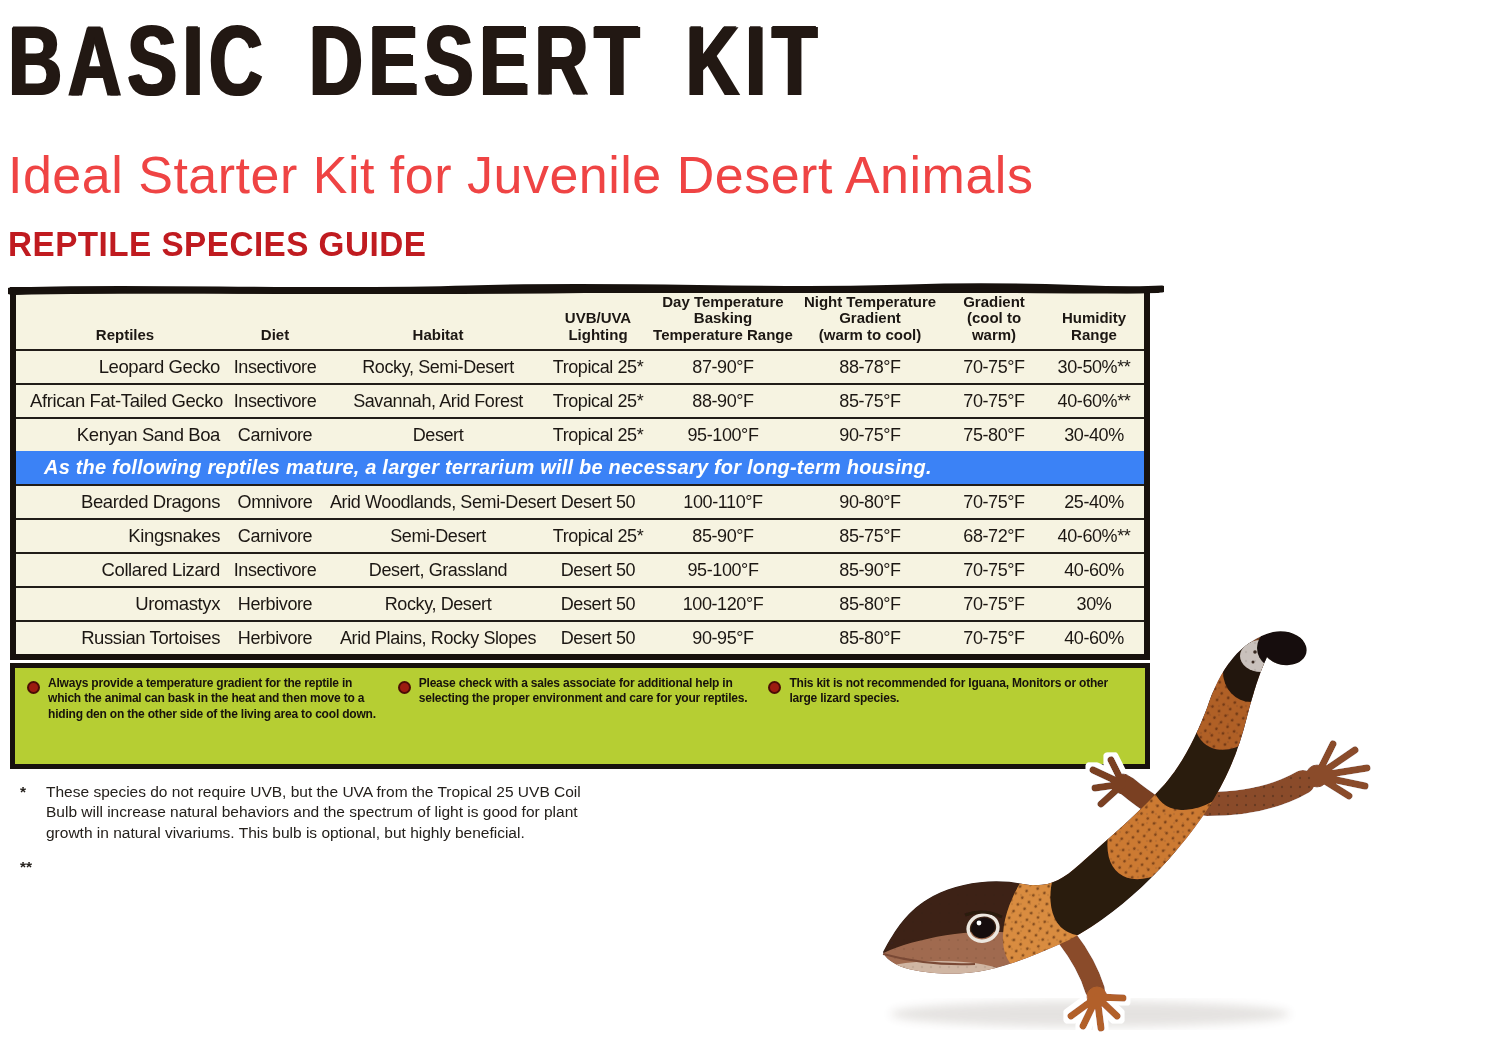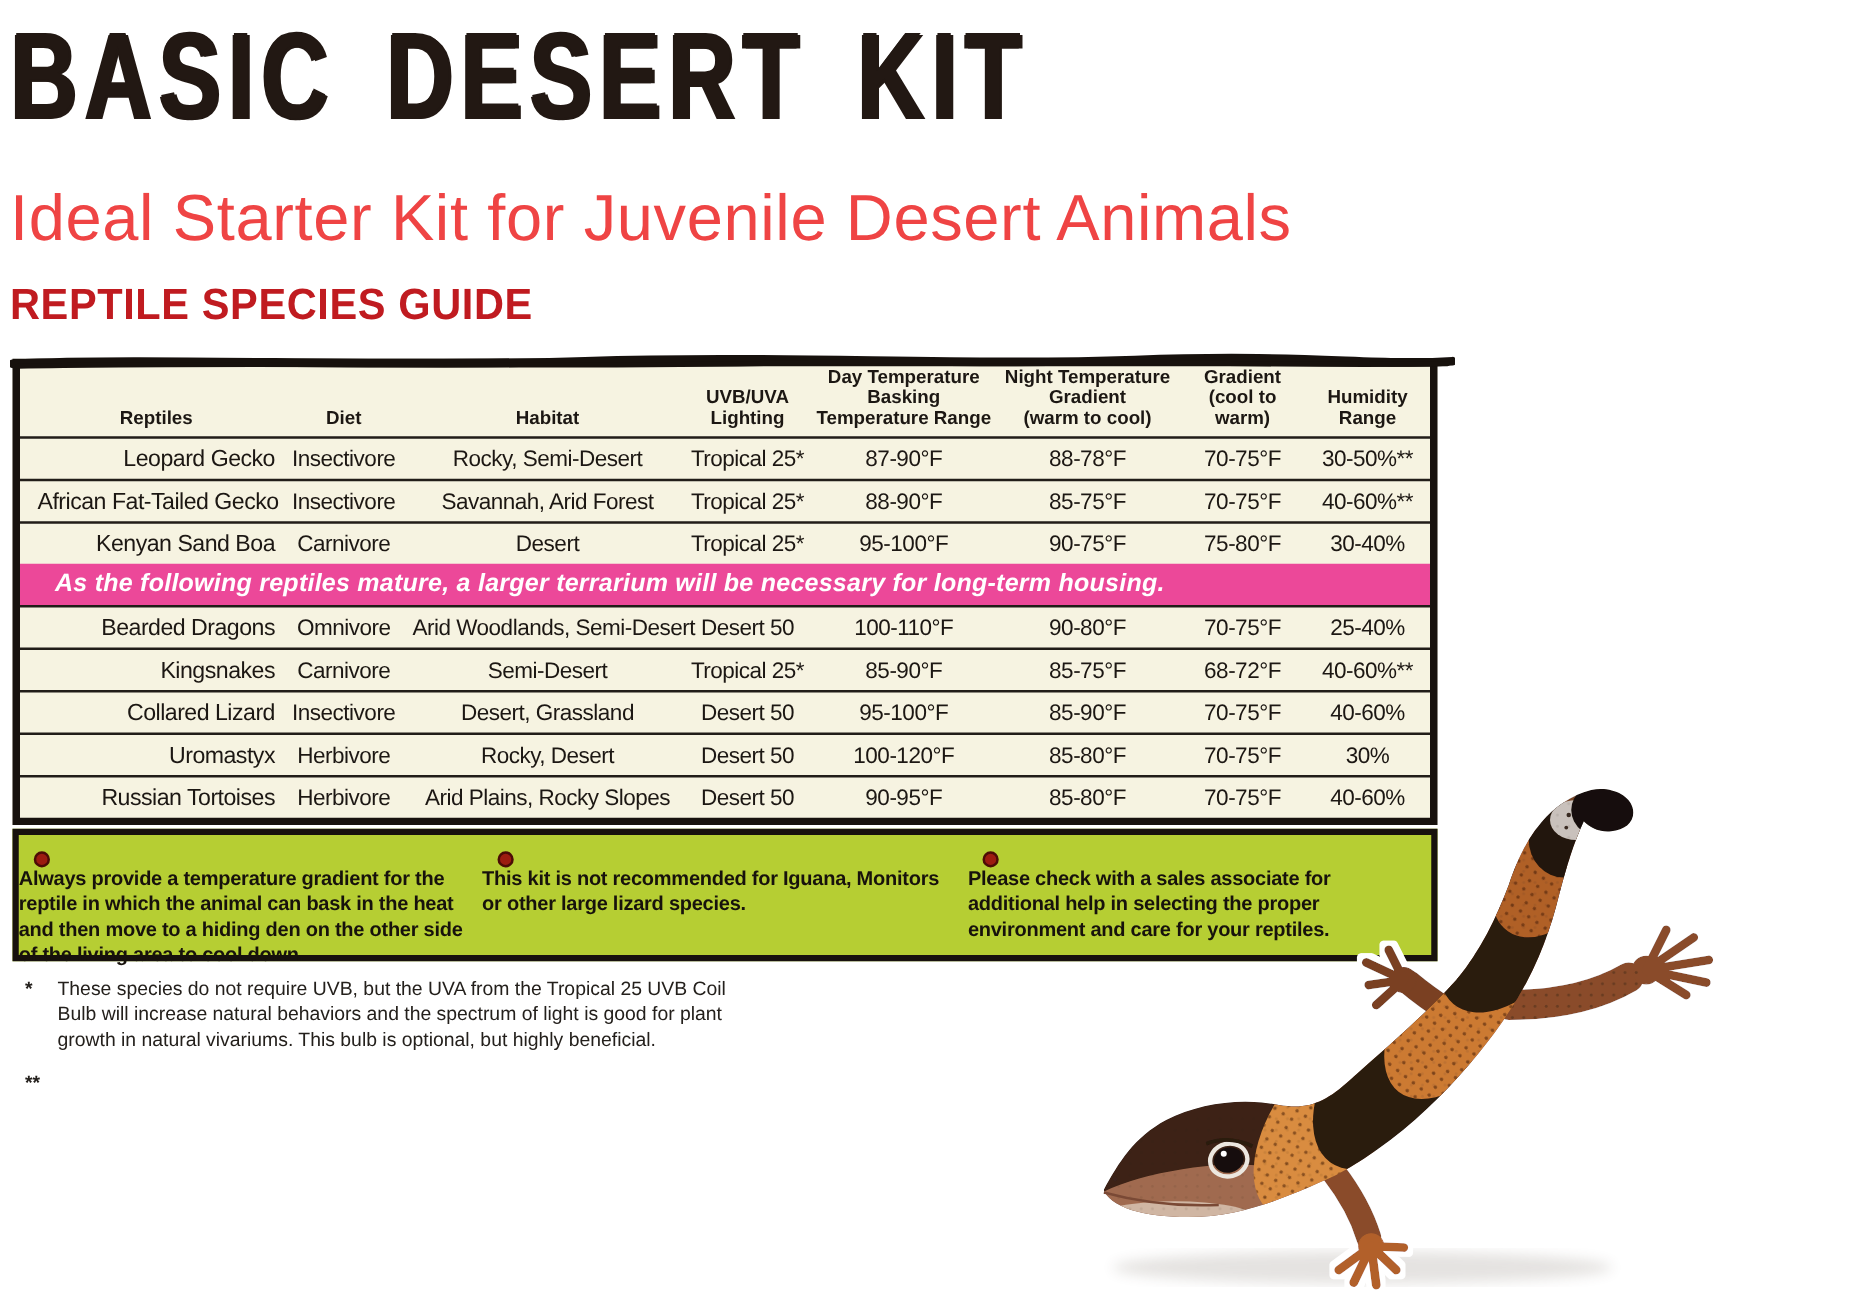--- a/index.html
+++ b/index.html
@@ -45,34 +45,34 @@
     font-size:15px;font-weight:bold;line-height:1.12;
     text-align:center;white-space:pre-line;padding-bottom:5px;
   }
   .hcell.c0{text-align:center;padding-left:14px;}
   .trow{height:34px;box-sizing:border-box;border-top:2px solid #211c18;background:#f6f3e1;}
   .tcell{
     font-size:18px;text-align:center;letter-spacing:-.4px;white-space:nowrap;
   }
   .tcell.c0{text-align:right;padding-left:14px;font-size:18.5px;}
   .banner{
-    height:33px;background:#ec4899;display:flex;align-items:center;
+    height:33px;background:#3b82f6;display:flex;align-items:center;
     color:#ffffff;font-weight:bold;font-style:italic;font-size:20px;
     padding-left:28px;letter-spacing:.2px;white-space:nowrap;
   }
   
   .notes-panel{
     position:absolute;left:10px;top:663px;width:1140px;height:106px;
     box-sizing:border-box;border:5px solid #17110d;background:#b6ce33;
     display:flex;padding:8px 0 0 0;
   }
   .note{
     display:flex;align-items:flex-start;
-    font-size:16px;font-weight:bold;line-height:1.28;
-    letter-spacing:-.2px;color:#17120c;flex-direction:column;
+    font-size:12px;font-weight:bold;line-height:1.28;
+    letter-spacing:-.2px;color:#17120c;
   }
   .note .dot{
     width:9px;height:9px;border-radius:50%;
     background:#9c1c10;border:2px solid #4c0c06;
     margin:5px 8px 0 12px;flex:none;
   }
   .note.n1{width:372px;}
   .note.n2{width:372px;}
   .note.n3{width:390px;}
   .note .txt{padding-right:8px;}
@@ -201,27 +201,27 @@
         <div class="tcell c7">40-60%</div>
       </div>
     </div>
 </div>
 
 <div class="notes-panel">
   <div class="note n1">
     <span class="dot"></span>
     <span class="txt">Always provide a temperature gradient for the reptile in which the animal can bask in the heat and then move to a hiding den on the other side of the living area to cool down.</span>
   </div>
+  <div class="note n2">
+    <span class="dot"></span>
+    <span class="txt">Please check with a sales associate for additional help in selecting the proper environment and care for your reptiles.</span>
+  </div>
   <div class="note n3">
     <span class="dot"></span>
     <span class="txt">This kit is not recommended for Iguana, Monitors or other large lizard species.</span>
-  </div>
-  <div class="note n2">
-    <span class="dot"></span>
-    <span class="txt">Please check with a sales associate for additional help in selecting the proper environment and care for your reptiles.</span>
   </div>
 </div>
 
 <div class="footnotes">
   <div class="footnote">
     <span class="marker">*</span>
     <span class="ftxt">These species do not require UVB, but the UVA from the Tropical 25 UVB Coil Bulb will increase natural behaviors and the spectrum of light is good for plant growth in natural vivariums. This bulb is optional, but highly beneficial.</span>
   </div>
   <div class="footnote">
     <span class="marker">**</span>

